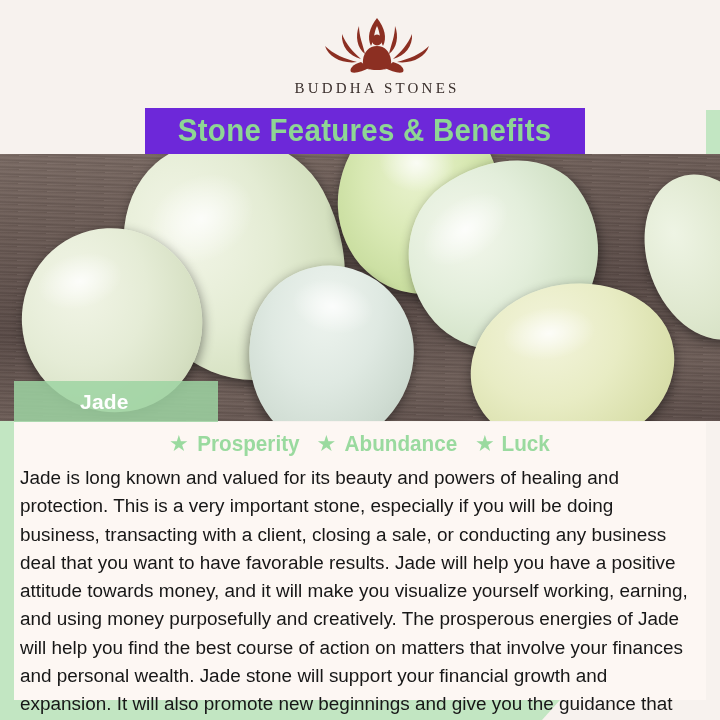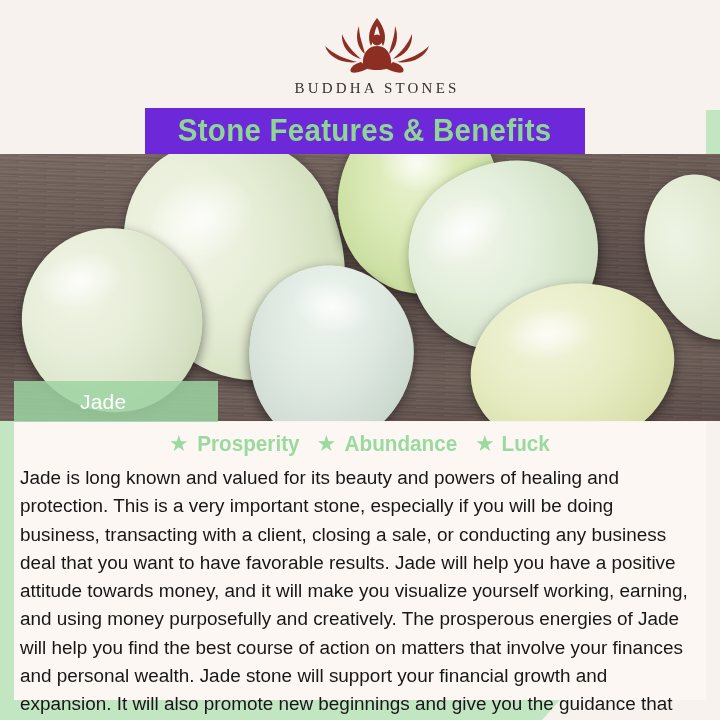--- a/index.html
+++ b/index.html
@@ -203,21 +203,21 @@
     width: 204px;
     height: 41px;
     background: rgba(157, 212, 162, 0.85);
     z-index: 2;
     display: flex;
     align-items: center;
   }
   .jade-label {
     margin-left: 66px;
     font-family: "Liberation Sans", sans-serif;
-    font-weight: 400;
+    font-weight: 700;
     font-size: 21px;
     color: #ffffff;
     letter-spacing: 0.2px;
   }
 
   
   .body-card {
     position: absolute;
     left: 14px;
     top: 422px;

